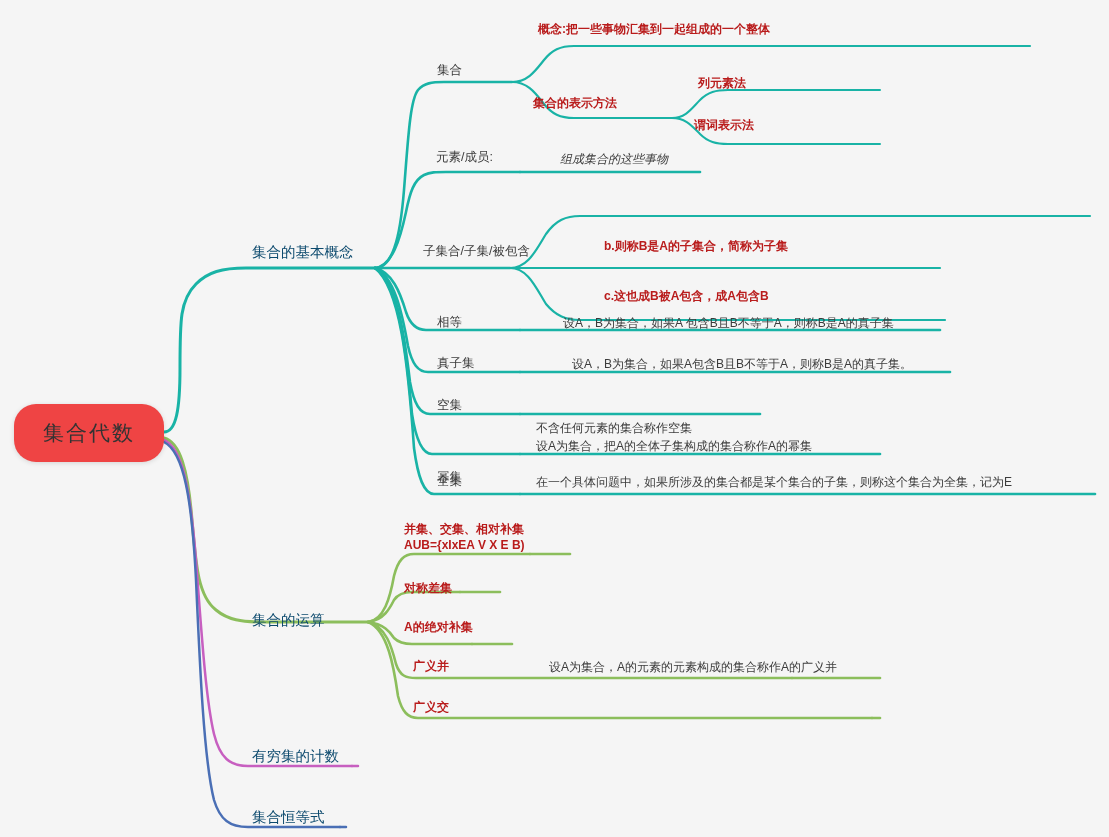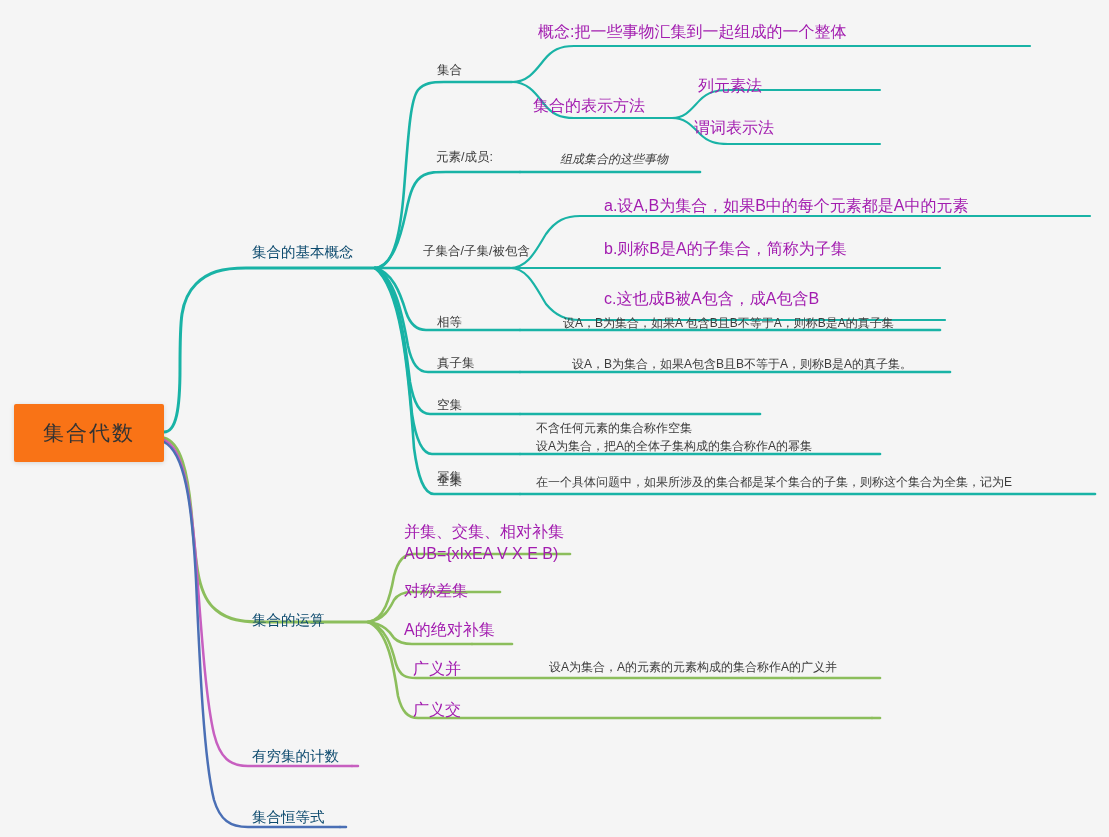--- a/index.html
+++ b/index.html
@@ -30,33 +30,33 @@
     pointer-events: none;
   }
   .node {
     position: absolute;
     white-space: pre;
     line-height: 1.35;
     color: #3a3a3a;
   }
   .root-node {
     position: absolute;
-    background: #f97316;
-    border-radius: 2px;
+    background: #ef4444;
+    border-radius: 22px;
     box-shadow: 0 1px 5px rgba(0,0,0,0.13);
     display: flex;
     align-items: center;
     justify-content: center;
     font-size: 21px;
     letter-spacing: 2px;
     color: #333;
   }
   .lvl1 { font-size: 14.5px; color: #0c4a6e; }
   .lvl2 { font-size: 12.5px; color: #3c3c3c; }
-  .lvl3 { font-size: 16px; color: #a21caf; }
+  .lvl3 { font-size: 12px; color: #b91c1c; font-weight: bold; }
   .desc { font-size: 12px; color: #3c3c3c; }
 </style>
 </head>
 <body>
 
 <div id="mindmap-canvas">
 
   <svg id="edges" viewBox="0 0 1109 837" xmlns="http://www.w3.org/2000/svg">
     <g fill="none" stroke-linecap="round" stroke-linejoin="round">
 
@@ -138,21 +138,20 @@
 
   <div class="node lvl3" style="left:698px; top:75px;">列元素法</div>
 
   <div class="node lvl3" style="left:694px; top:117px;">谓词表示法</div>
 
   <div class="node lvl2" style="left:436px; top:149px;">元素/成员:</div>
   <div class="node desc" style="left:560px; top:151px;font-style:italic;">组成集合的这些事物</div>
 
   <div class="node lvl2" style="left:423px; top:243px;">子集合/子集/被包含</div>
 
-  <div class="node lvl3" style="left:604px; top:195px;">a.设A,B为集合，如果B中的每个元素都是A中的元素</div>
   <div class="node lvl3" style="left:604px; top:238px;">b.则称B是A的子集合，简称为子集</div>
   <div class="node lvl3" style="left:604px; top:288px;">c.这也成B被A包含，成A包含B</div>
 
   <div class="node lvl2" style="left:437px; top:314px;">相等</div>
   <div class="node desc" style="left:563px; top:315px;">设A，B为集合，如果A 包含B且B不等于A，则称B是A的真子集</div>
 
   <div class="node lvl2" style="left:437px; top:355px;">真子集</div>
   <div class="node desc" style="left:572px; top:356px;">设A，B为集合，如果A包含B且B不等于A，则称B是A的真子集。</div>
 
   <div class="node lvl2" style="left:437px; top:397px;">空集</div>

